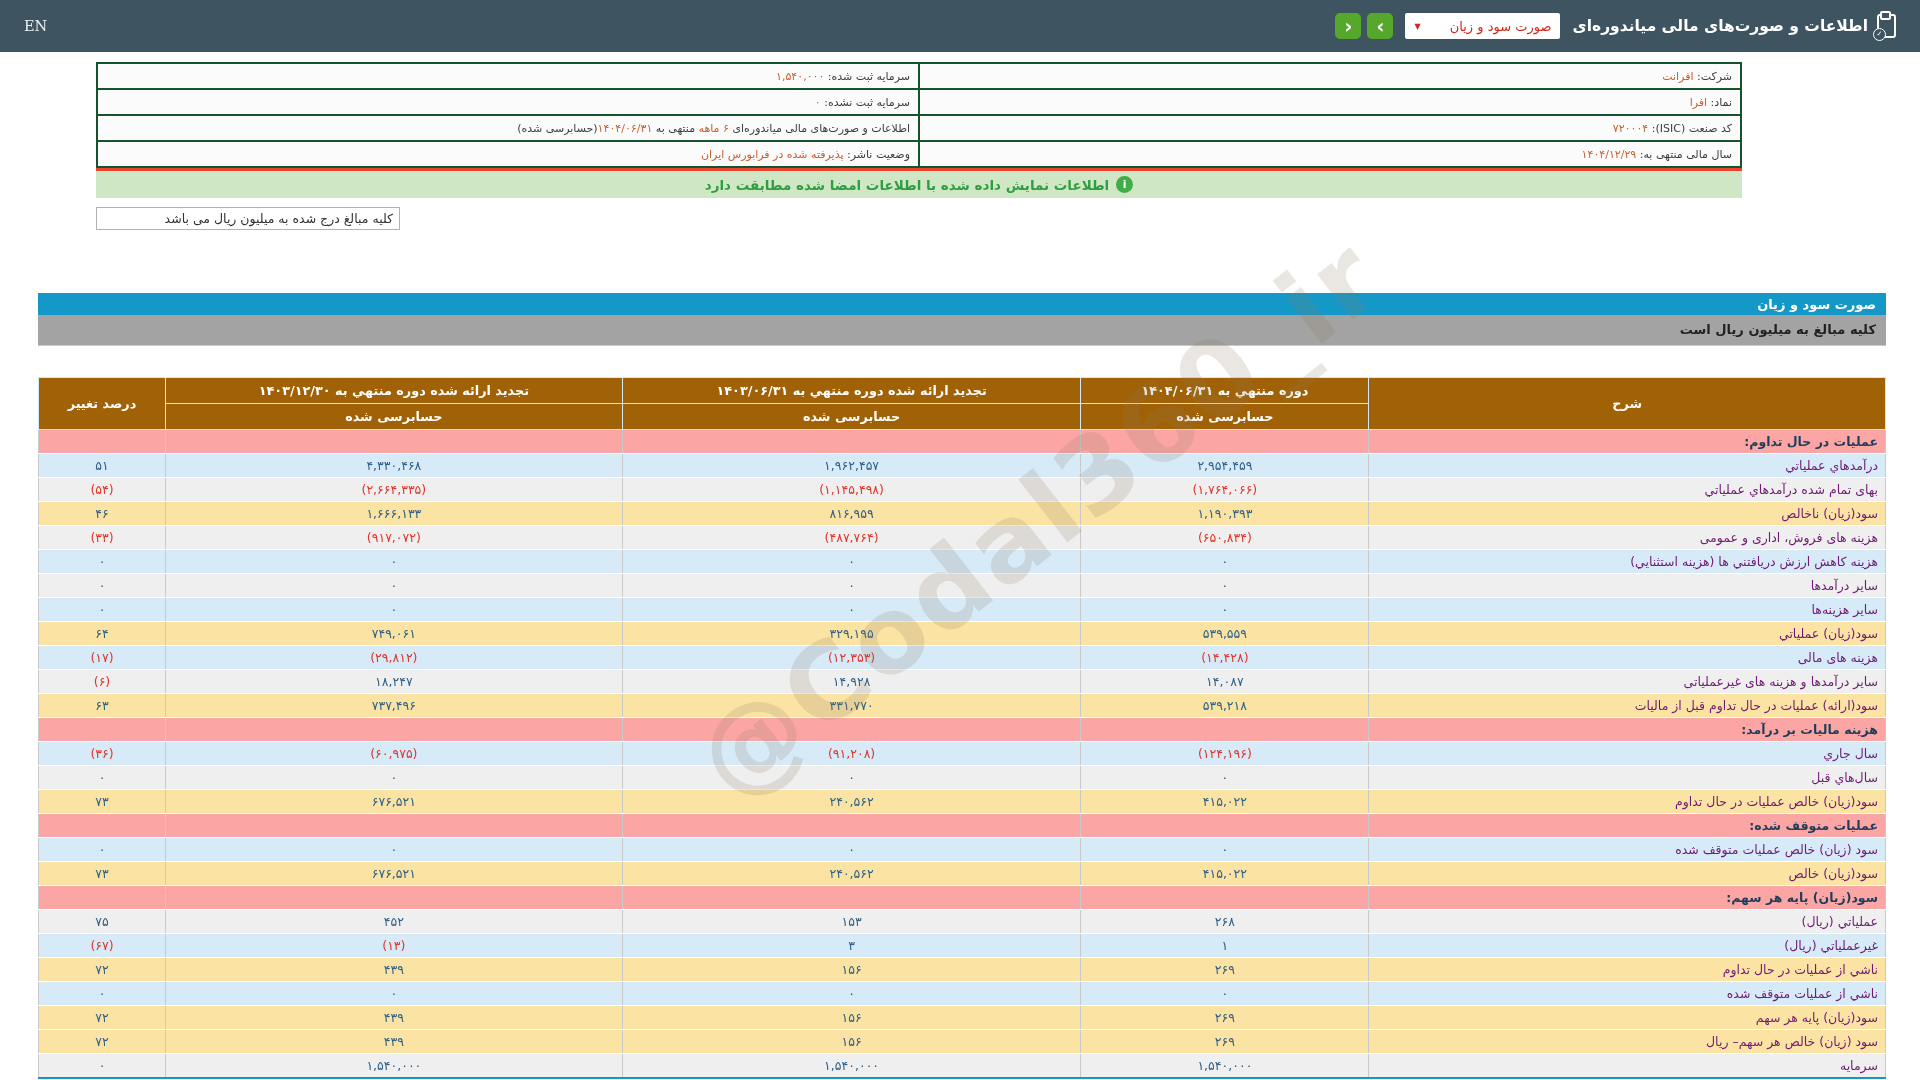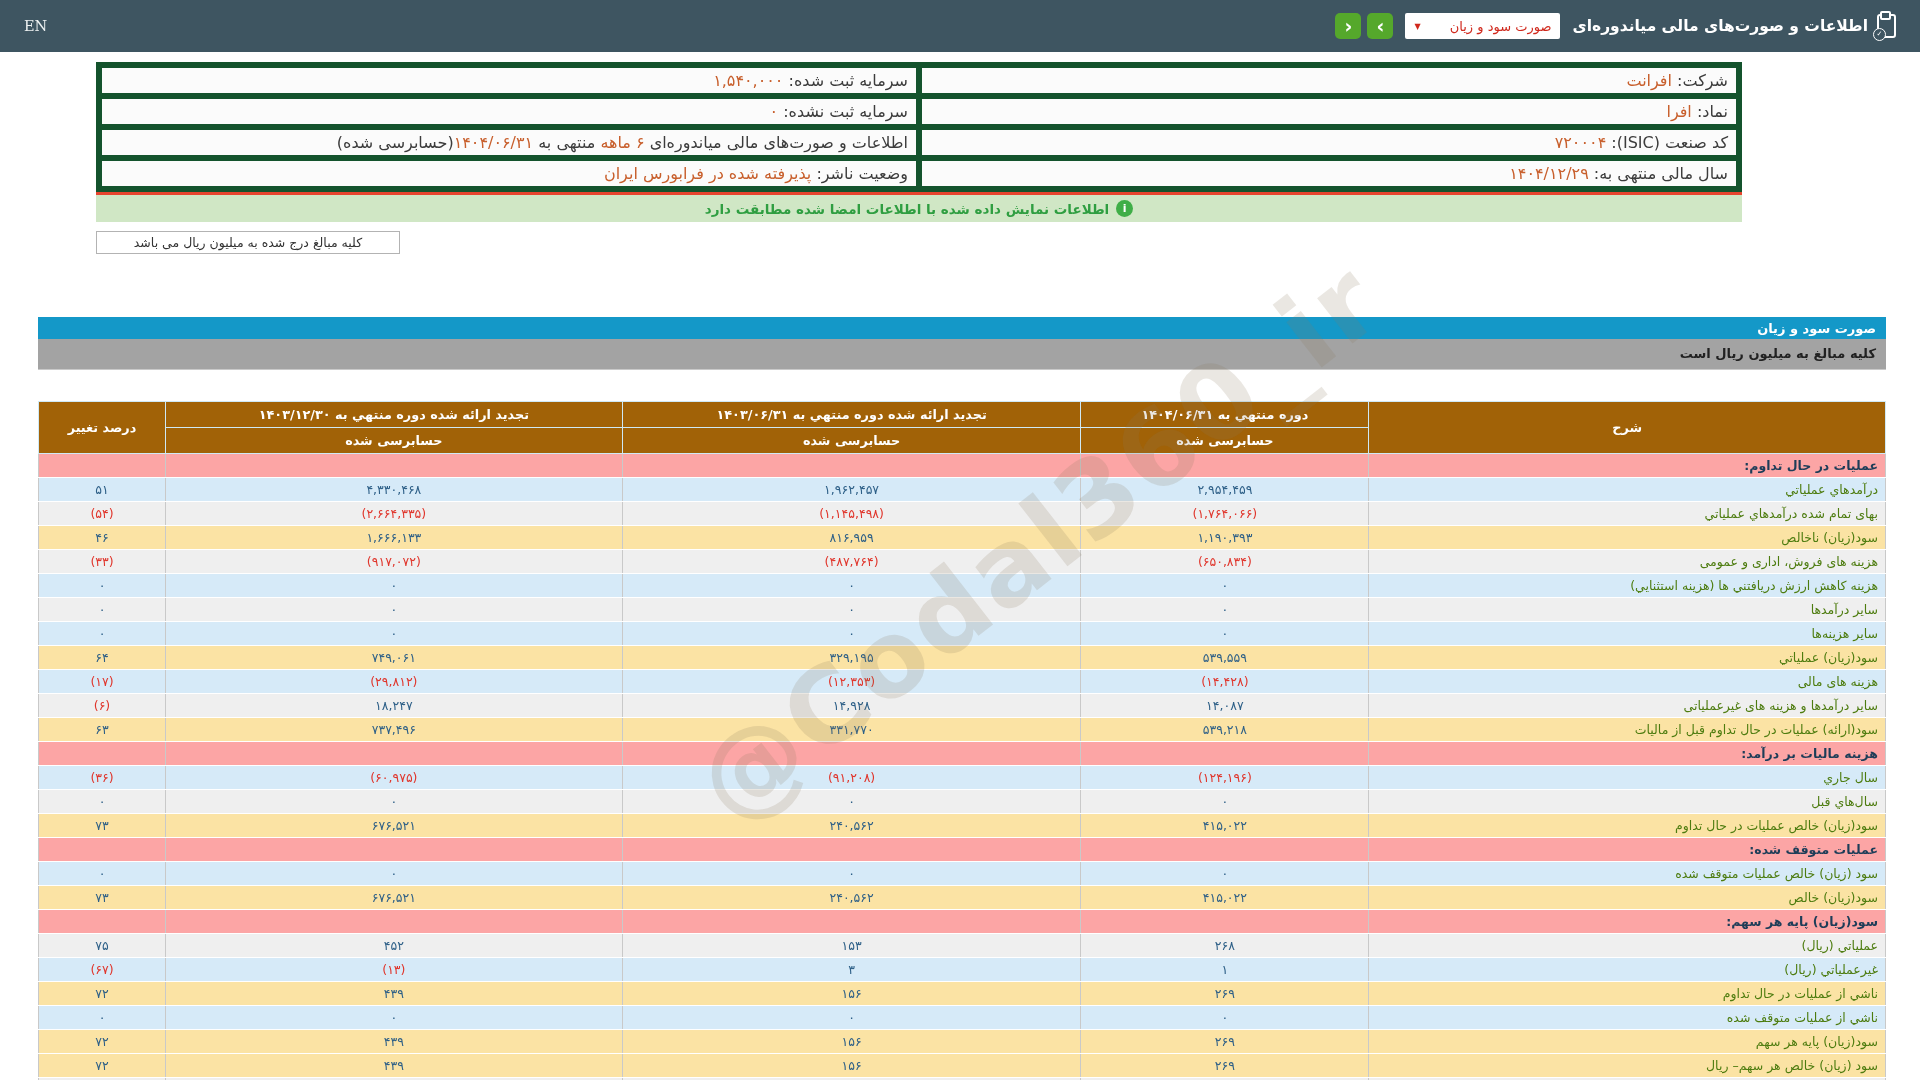--- a/index.html
+++ b/index.html
@@ -15,40 +15,40 @@
   .top-title{color:#fff;font-weight:bold;font-size:15.5px;margin-left:12px;white-space:nowrap}
   .dropdown{background:#fff;width:155px;height:26px;border-radius:2px;display:flex;align-items:center;justify-content:space-between;padding:0 9px;color:#d0281c;font-size:13px;cursor:pointer;margin-left:12px;flex:none}
   .dropdown .caret{font-size:8px;color:#d0281c}
   .nav-btn{width:26px;height:26px;background:#55a82b;border-radius:5px;color:#fff;display:flex;align-items:center;justify-content:center;font-size:19px;font-weight:bold;cursor:pointer;margin-left:6px;flex:none;line-height:1}
   .spacer{flex:1}
   .lang{color:#eef2f2;font-family:"DejaVu Serif","Liberation Serif",serif;font-size:14.5px;cursor:pointer}
 
   
   .info-wrap{margin:10px 0 0 96px;width:1646px}
   table.info{width:100%;border-collapse:collapse;background:#fbfbfb;direction:rtl}
-  table.info td{width:50%;border:6px solid #14532d;padding:3px 8px;font-size:16px;color:#3c3c3c;height:26px;text-align:right;white-space:nowrap}
+  table.info td{width:50%;border:2px solid #14532d;padding:3px 8px;font-size:11px;color:#3c3c3c;height:26px;text-align:right;white-space:nowrap}
   table.info .orange{color:#c85f2c}
 
   
   .green-bar{margin-left:96px;width:1646px;background:#d0e7c5;border-top:3px solid #e8442e;height:30px;display:flex;direction:rtl;align-items:center;justify-content:center;gap:7px;color:#2f9e41;font-size:13.5px;font-weight:600}
   .info-icon{width:17px;height:17px;border-radius:50%;background:#3fae47;color:#fff;font-size:11px;font-weight:bold;display:flex;align-items:center;justify-content:center;flex:none}
 
   
-  .amounts-box{margin:9px 0 0 96px;width:304px;border:1px solid #b3b3b3;padding:3px 6px;font-size:12.5px;color:#333;text-align:center;direction:rtl}
+  .amounts-box{margin:9px 0 0 96px;width:304px;border:1px solid #b3b3b3;padding:3px 6px;font-size:12.5px;color:#333;text-align:right;direction:rtl}
 
   
   .content{margin:63px 0 0 38px;width:1848px;position:relative}
   .blue-bar{background:#1498c8;height:22px;display:flex;align-items:center;direction:rtl;padding:0 10px;color:#fff;font-weight:bold;font-size:13px}
   .subtitle{direction:rtl;padding:7px 10px 8px;font-size:13px;font-weight:bold;color:#222;border-bottom:1px solid #c9c9c9;background:#a3a3a3}
   .table-gap{height:31px}
 
   table.main{width:100%;border-collapse:collapse;direction:rtl;font-size:12.5px;border-top:1px solid #a8a8a8;border-bottom:2px solid #1498c8}
   table.main th{background:#a16207;color:#fff;font-weight:bold;border:1px solid #cfe9f5;height:26px;padding:2px 6px;text-align:center;font-size:12.8px}
   table.main td{border-left:1px solid #c9c9c9;border-right:1px solid #c9c9c9;border-bottom:1px solid #fff;height:24px;padding:1px 7px}
-  td.lbl{text-align:right;color:#4d7c0f}
+  td.lbl{text-align:right;color:#701a75}
   td.num{text-align:center;color:#2d5f87;direction:ltr;unicode-bidi:isolate}
   td.num.neg{color:#e0352b}
   tr.bg-blue td{background:#d6eaf8}
   tr.bg-gray td{background:#efefef}
   tr.bg-yellow td{background:#fbe3a4}
   tr.bg-section td{background:#fca5a5}
   tr.bg-section td.lbl{font-weight:bold;color:#1d3d58}
 
   .watermark{position:absolute;left:585px;top:165px;transform:rotate(-38deg);font-size:105px;font-weight:bold;color:rgba(140,122,92,0.18);letter-spacing:3px;pointer-events:none;white-space:nowrap;z-index:5}
 </style>

